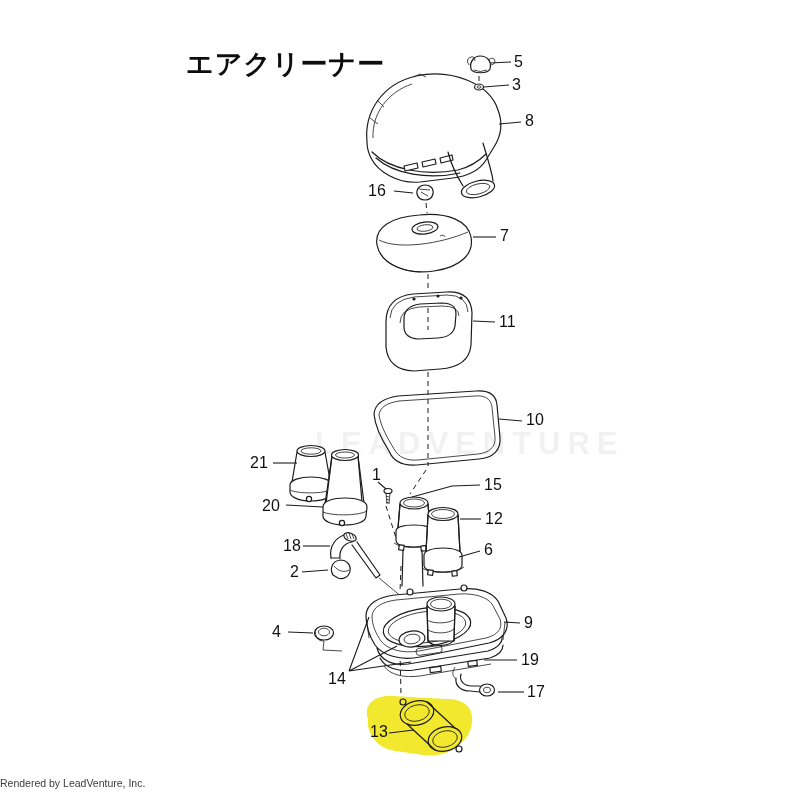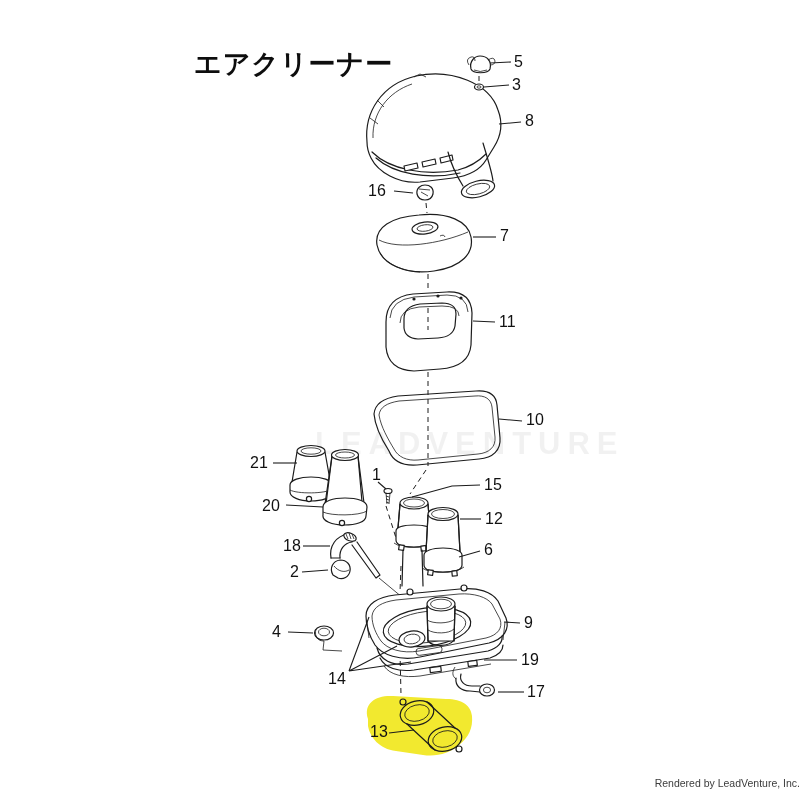--- a/index.html
+++ b/index.html
@@ -6,38 +6,38 @@
     --highlight:#f2e92f;
     --line:#1c1c1c;
     --background:#ffffff;
   }
   html,body{margin:0;padding:0;background:#fff;}
   .page{
     position:relative;width:800px;height:800px;background:var(--background);
     font-family:"Liberation Sans",sans-serif;overflow:hidden;
   }
   .title{
-    position:absolute;left:194px;top:46px;
+    position:absolute;left:186px;top:46px;
     font-size:27px;font-weight:800;color:#0d0d0d;letter-spacing:1px;
   }
   .watermark{
     position:absolute;left:282px;top:426px;
     font-size:31px;font-weight:700;letter-spacing:7px;
     color:rgba(0,0,0,0.055);user-select:none;white-space:nowrap;margin-left:33px;
   }
   svg.diagram{position:absolute;left:0;top:0;}
   .ln{stroke:var(--line);fill:none;stroke-width:1.2;stroke-linecap:round;stroke-linejoin:round;}
   .lnf{stroke:var(--line);fill:#fff;stroke-width:1.2;stroke-linejoin:round;}
   .thin{stroke:var(--line);fill:none;stroke-width:0.8;}
   .dash{stroke:var(--line);fill:none;stroke-width:1;stroke-dasharray:5 4;}
   .lead{stroke:var(--line);fill:none;stroke-width:1.1;}
   .lbl{font-family:"Liberation Sans",sans-serif;font-size:16px;fill:#111;cursor:pointer;}
   .hl{fill:var(--highlight);stroke:none;}
   .footer{
-    position:absolute;left:0;top:777px;width:100%;text-align:right;
+    position:absolute;left:0;top:777px;width:100%;text-align:left;
     font-size:10.5px;color:#3c3c3c;
   }
 </style>
 </head>
 <body>
 
 <div class="page">
 
   <div class="title">エアクリーナー</div>
   <div class="watermark">LEADVENTURE</div>

